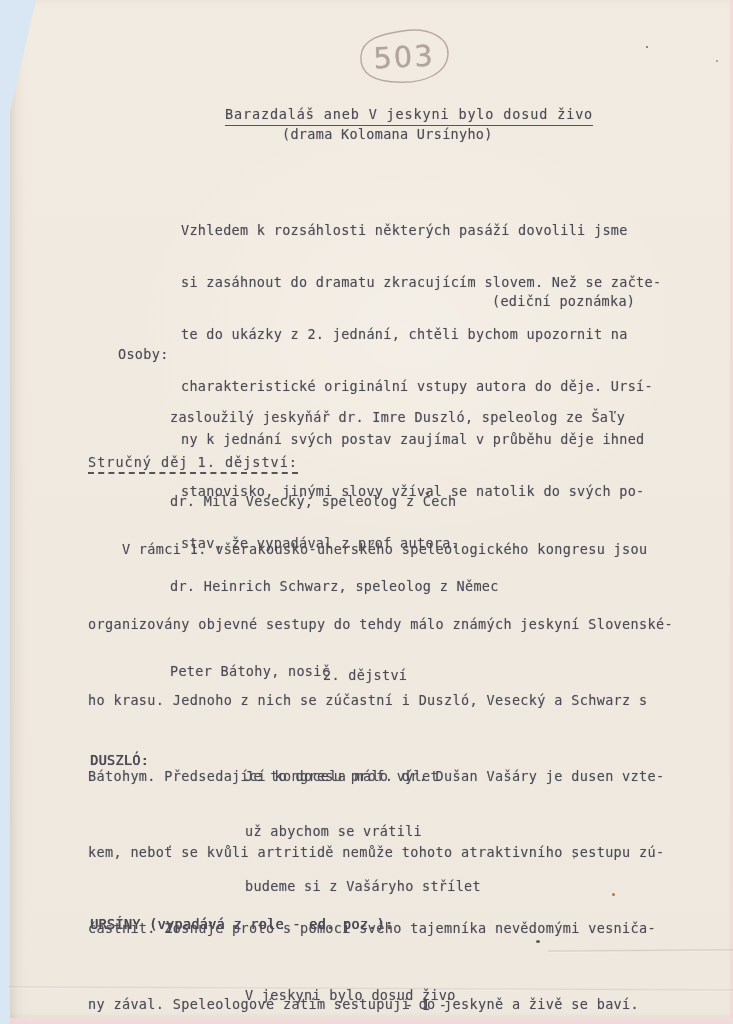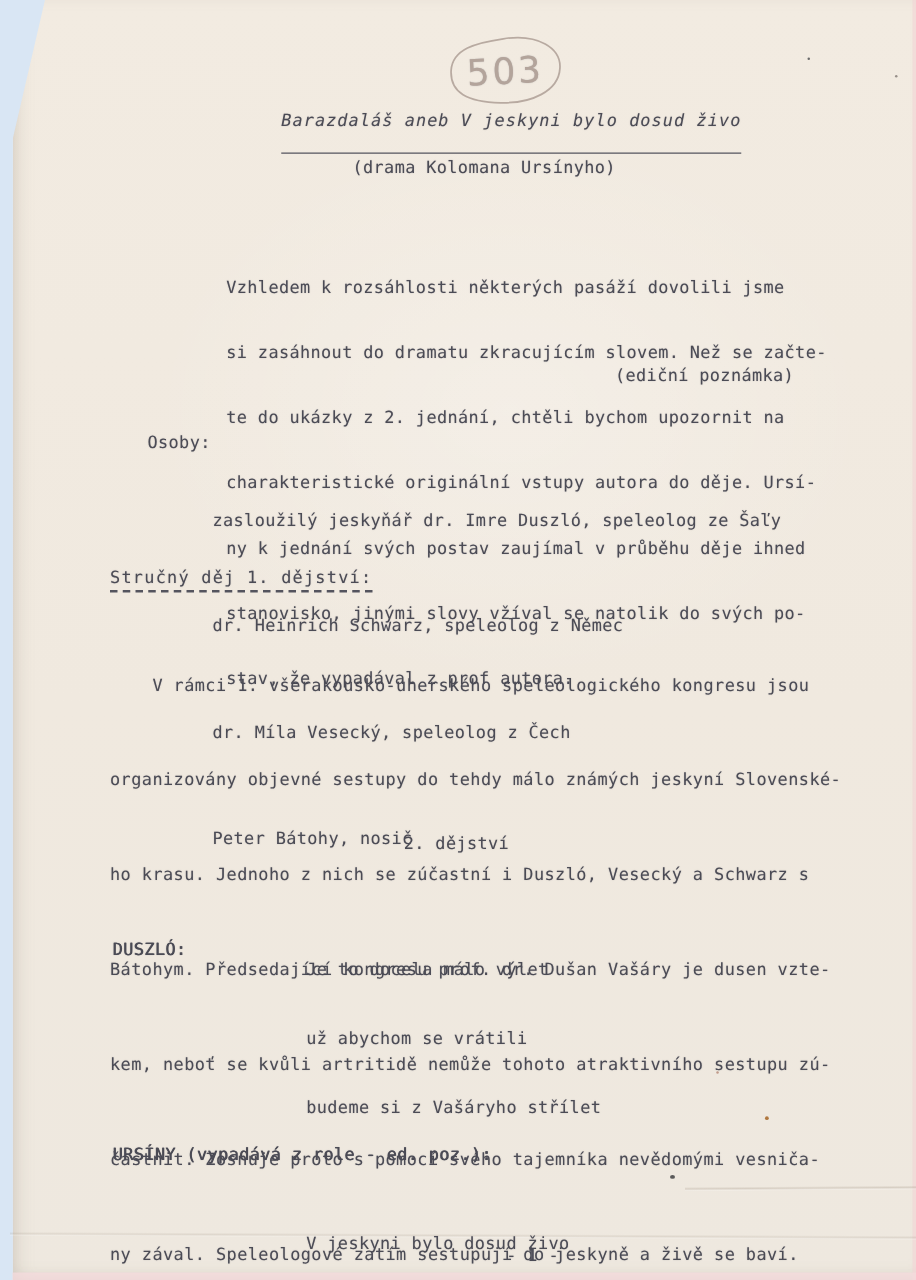--- a/index.html
+++ b/index.html
@@ -25,22 +25,22 @@
     background:linear-gradient(to bottom, rgba(0,0,0,0), rgba(152,138,122,.18), rgba(255,255,255,.3));}
   .speck{position:absolute;border-radius:50%;}
 
   .content{position:absolute;left:0;top:0;width:733px;height:1024px;
     color:#4b4b55;font-size:13.5px;letter-spacing:.3px;
     text-shadow:0 0 1px rgba(75,75,85,.35);}
   .content div{white-space:pre;}
 
   .hand-number{position:absolute;left:352px;top:26px;transform:rotate(-3deg);}
 
-  .title{position:absolute;left:225px;top:89px;letter-spacing:.85px;
-    border-bottom:1.5px solid #54545e;padding-bottom:17px;font-style:italic;}
+  .title{position:absolute;left:225px;top:106px;letter-spacing:.85px;
+    border-bottom:1.5px solid #54545e;padding-bottom:3px;}
   .subtitle{position:absolute;left:282px;top:126px;}
 
   .intro{position:absolute;left:170px;top:187px;line-height:17.4px;margin-left:11px;}
   .intro-signature{position:absolute;left:492px;top:293px;}
 
   .osoby-label{position:absolute;left:90px;top:346px;margin-left:28px;}
   .osoby-list{position:absolute;left:170px;top:346px;line-height:28.3px;}
 
   .act1-heading{position:absolute;left:88px;top:454px;letter-spacing:1px;
     border-bottom:2px dashed #54545e;padding-bottom:2px;}
@@ -86,22 +86,22 @@
     <div>charakteristické originální vstupy autora do děje. Ursí-</div>
     <div>ny k jednání svých postav zaujímal v průběhu děje ihned</div>
     <div>stanovisko, jinými slovy vžíval se natolik do svých po-</div>
     <div>stav, že vypadával z prof autora.</div>
   </div>
   <div class="intro-signature">(ediční poznámka)</div>
 
   <div class="osoby-label">Osoby:</div>
   <div class="osoby-list">
     <div>zasloužilý jeskyňář dr. Imre Duszló, speleolog ze Šaľy</div>
+    <div>dr. Míla Vesecký, speleolog z Čech</div>
     <div>dr. Heinrich Schwarz, speleolog z Němec</div>
-    <div>dr. Míla Vesecký, speleolog z Čech</div>
     <div>Peter Bátohy, nosič</div>
   </div>
 
   <div class="act1-heading">Stručný děj 1. dějství:</div>
   <div class="act1-body">
     <div>    V rámci 1. všerakousko-uherského speleologického kongresu jsou</div>
     <div>organizovány objevné sestupy do tehdy málo známých jeskyní Slovenské-</div>
     <div>ho krasu. Jednoho z nich se zúčastní i Duszló, Vesecký a Schwarz s</div>
     <div>Bátohym. Předsedající kongresu prof. dr. Dušan Vašáry je dusen vzte-</div>
     <div>kem, neboť se kvůli artritidě nemůže tohoto atraktivního sestupu zú-</div>

